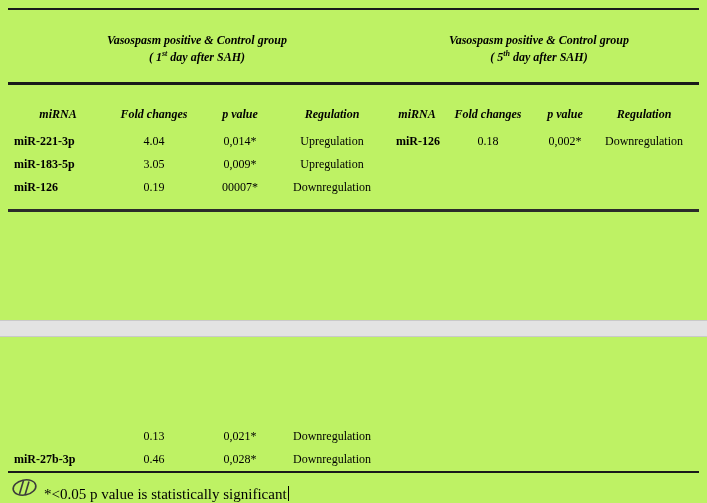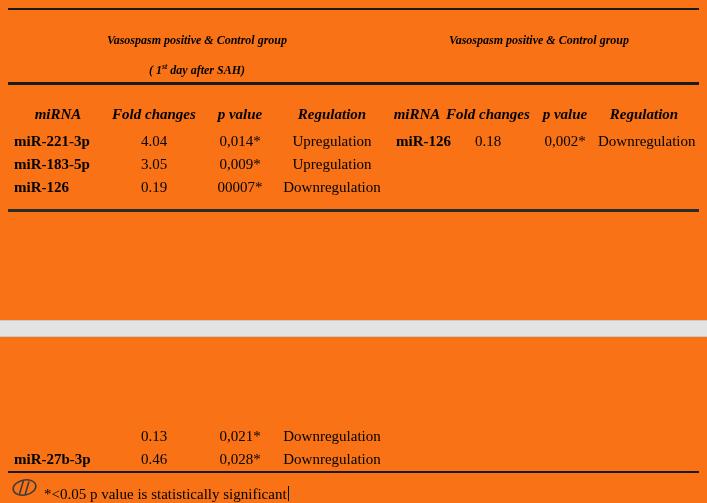--- a/index.html
+++ b/index.html
@@ -1,34 +1,34 @@
 <!DOCTYPE html>
 <html><head>
 <meta charset="utf-8">
 <style>
   html,body{margin:0;padding:0;background:#ffffff;}
   .page{
-    position:relative;width:707px;height:503px;background:#f97316;
+    position:relative;width:707px;height:503px;background:#bef264;
     font-family:"Liberation Serif","DejaVu Serif",serif;color:#000;
     overflow:hidden;
   }
   .rule{position:absolute;left:8px;width:691px;background:#1a1a1a;}
   .rule.r1{top:8px;height:2px;}
   .rule.r2{top:82px;height:3px;}
   .rule.r3{top:209px;height:3px;background:#2b2b2b;}
   .rule.r4{top:471px;height:2px;}
   .group-header{
     position:absolute;width:300px;text-align:center;
     font-weight:bold;font-style:italic;font-size:12px;line-height:13px;
   }
-  .group-header .sub{margin-top:13px;}
+  .group-header .sub{}
   .gh-left{left:47px;top:34px;}
   .gh-right{left:389px;top:34px;}
   sup{font-size:8px;}
-  .row{position:absolute;left:0;width:707px;height:16px;font-size:15px;line-height:16px;}
+  .row{position:absolute;left:0;width:707px;height:16px;font-size:12px;line-height:16px;}
   .cell{position:absolute;top:0;white-space:nowrap;text-align:center;}
   .hdr .cell{font-weight:bold;font-style:italic;}
   .c1{left:8px;width:100px;}
   .c2{left:108px;width:92px;}
   .c3{left:204px;width:72px;}
   .c4{left:276px;width:112px;}
   .c5{left:390px;width:54px;}
   .c6{left:444px;width:88px;}
   .c7{left:532px;width:66px;}
   .c8{left:598px;width:92px;}
@@ -63,20 +63,21 @@
   <div class="rule r3"></div>
   <div class="rule r4"></div>
 
   <div class="group-header gh-left">
     <div>Vasospasm positive &amp; Control group</div>
     <div class="sub"><span>( 1</span><sup>st</sup><span> day after SAH)</span></div>
   </div>
 
   <div class="group-header gh-right">
     <div>Vasospasm positive &amp; Control group</div>
+    <div class="sub"><span>( 5</span><sup>th</sup><span> day after SAH)</span></div>
   </div>
 
   <div class="row hrow hdr">
     <span class="cell c1">miRNA</span>
     <span class="cell c2">Fold changes</span>
     <span class="cell c3">p value</span>
     <span class="cell c4">Regulation</span>
     <span class="cell c5">miRNA</span>
     <span class="cell c6">Fold changes</span>
     <span class="cell c7">p value</span>

